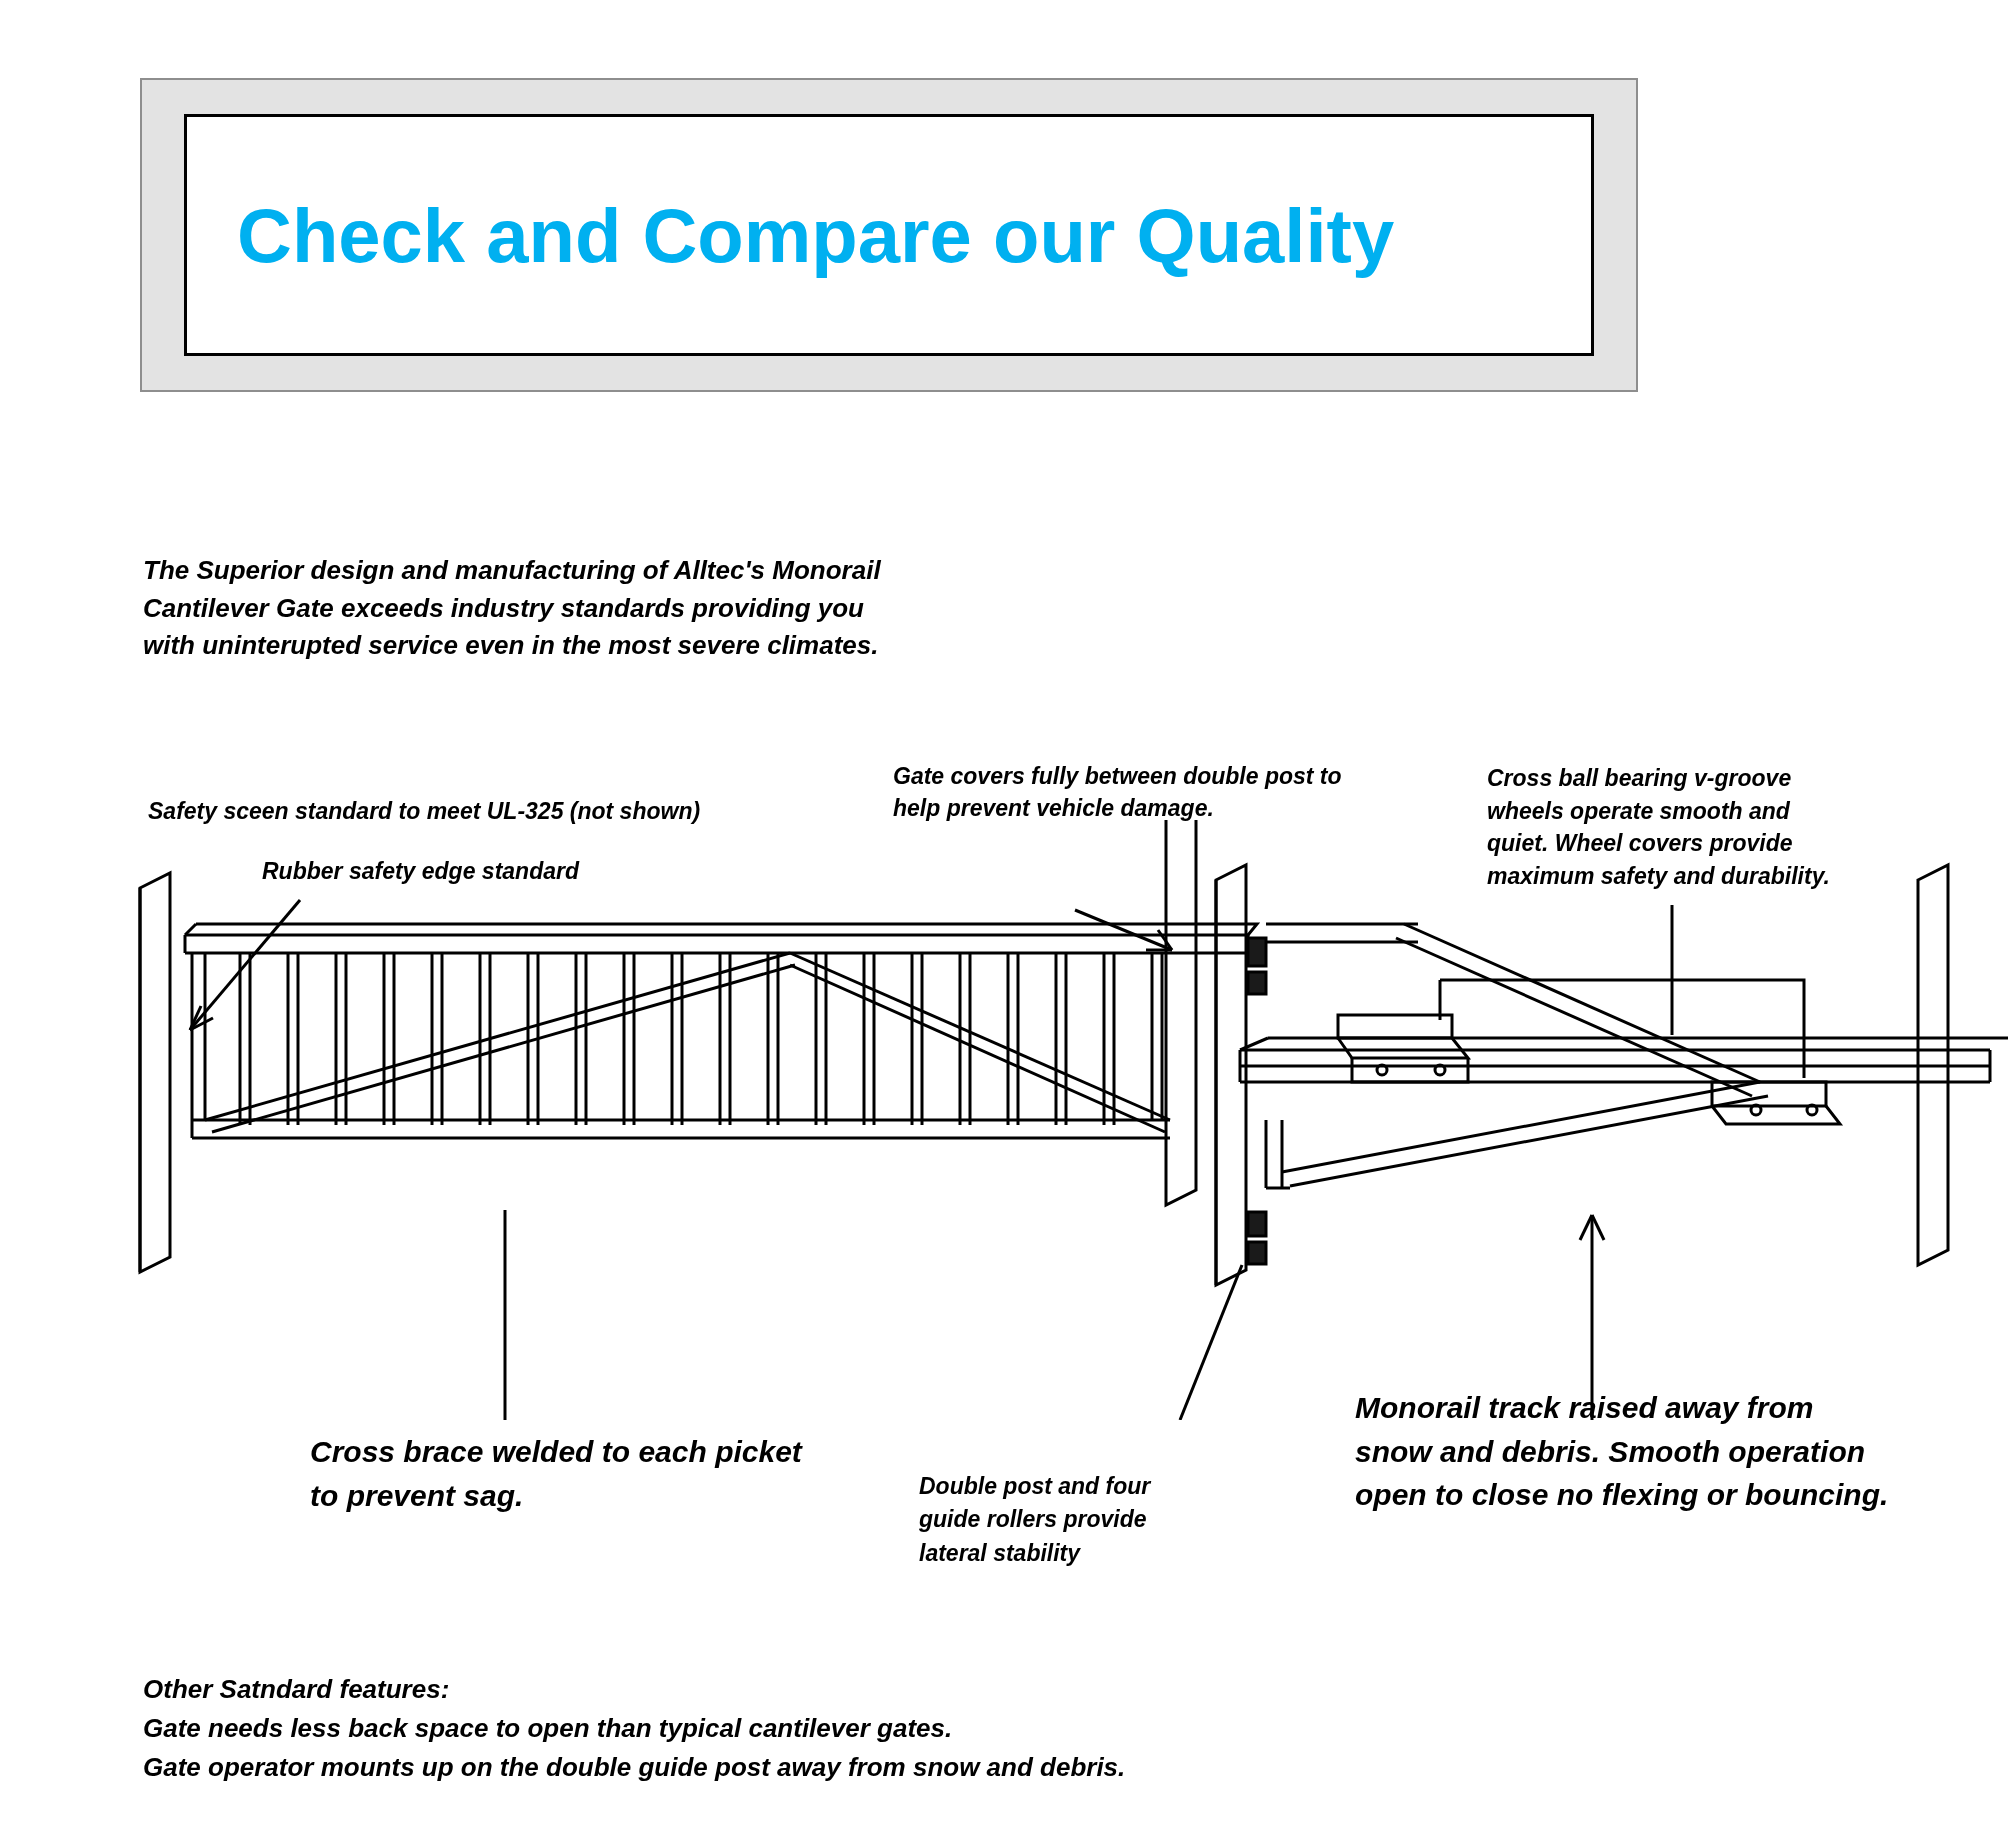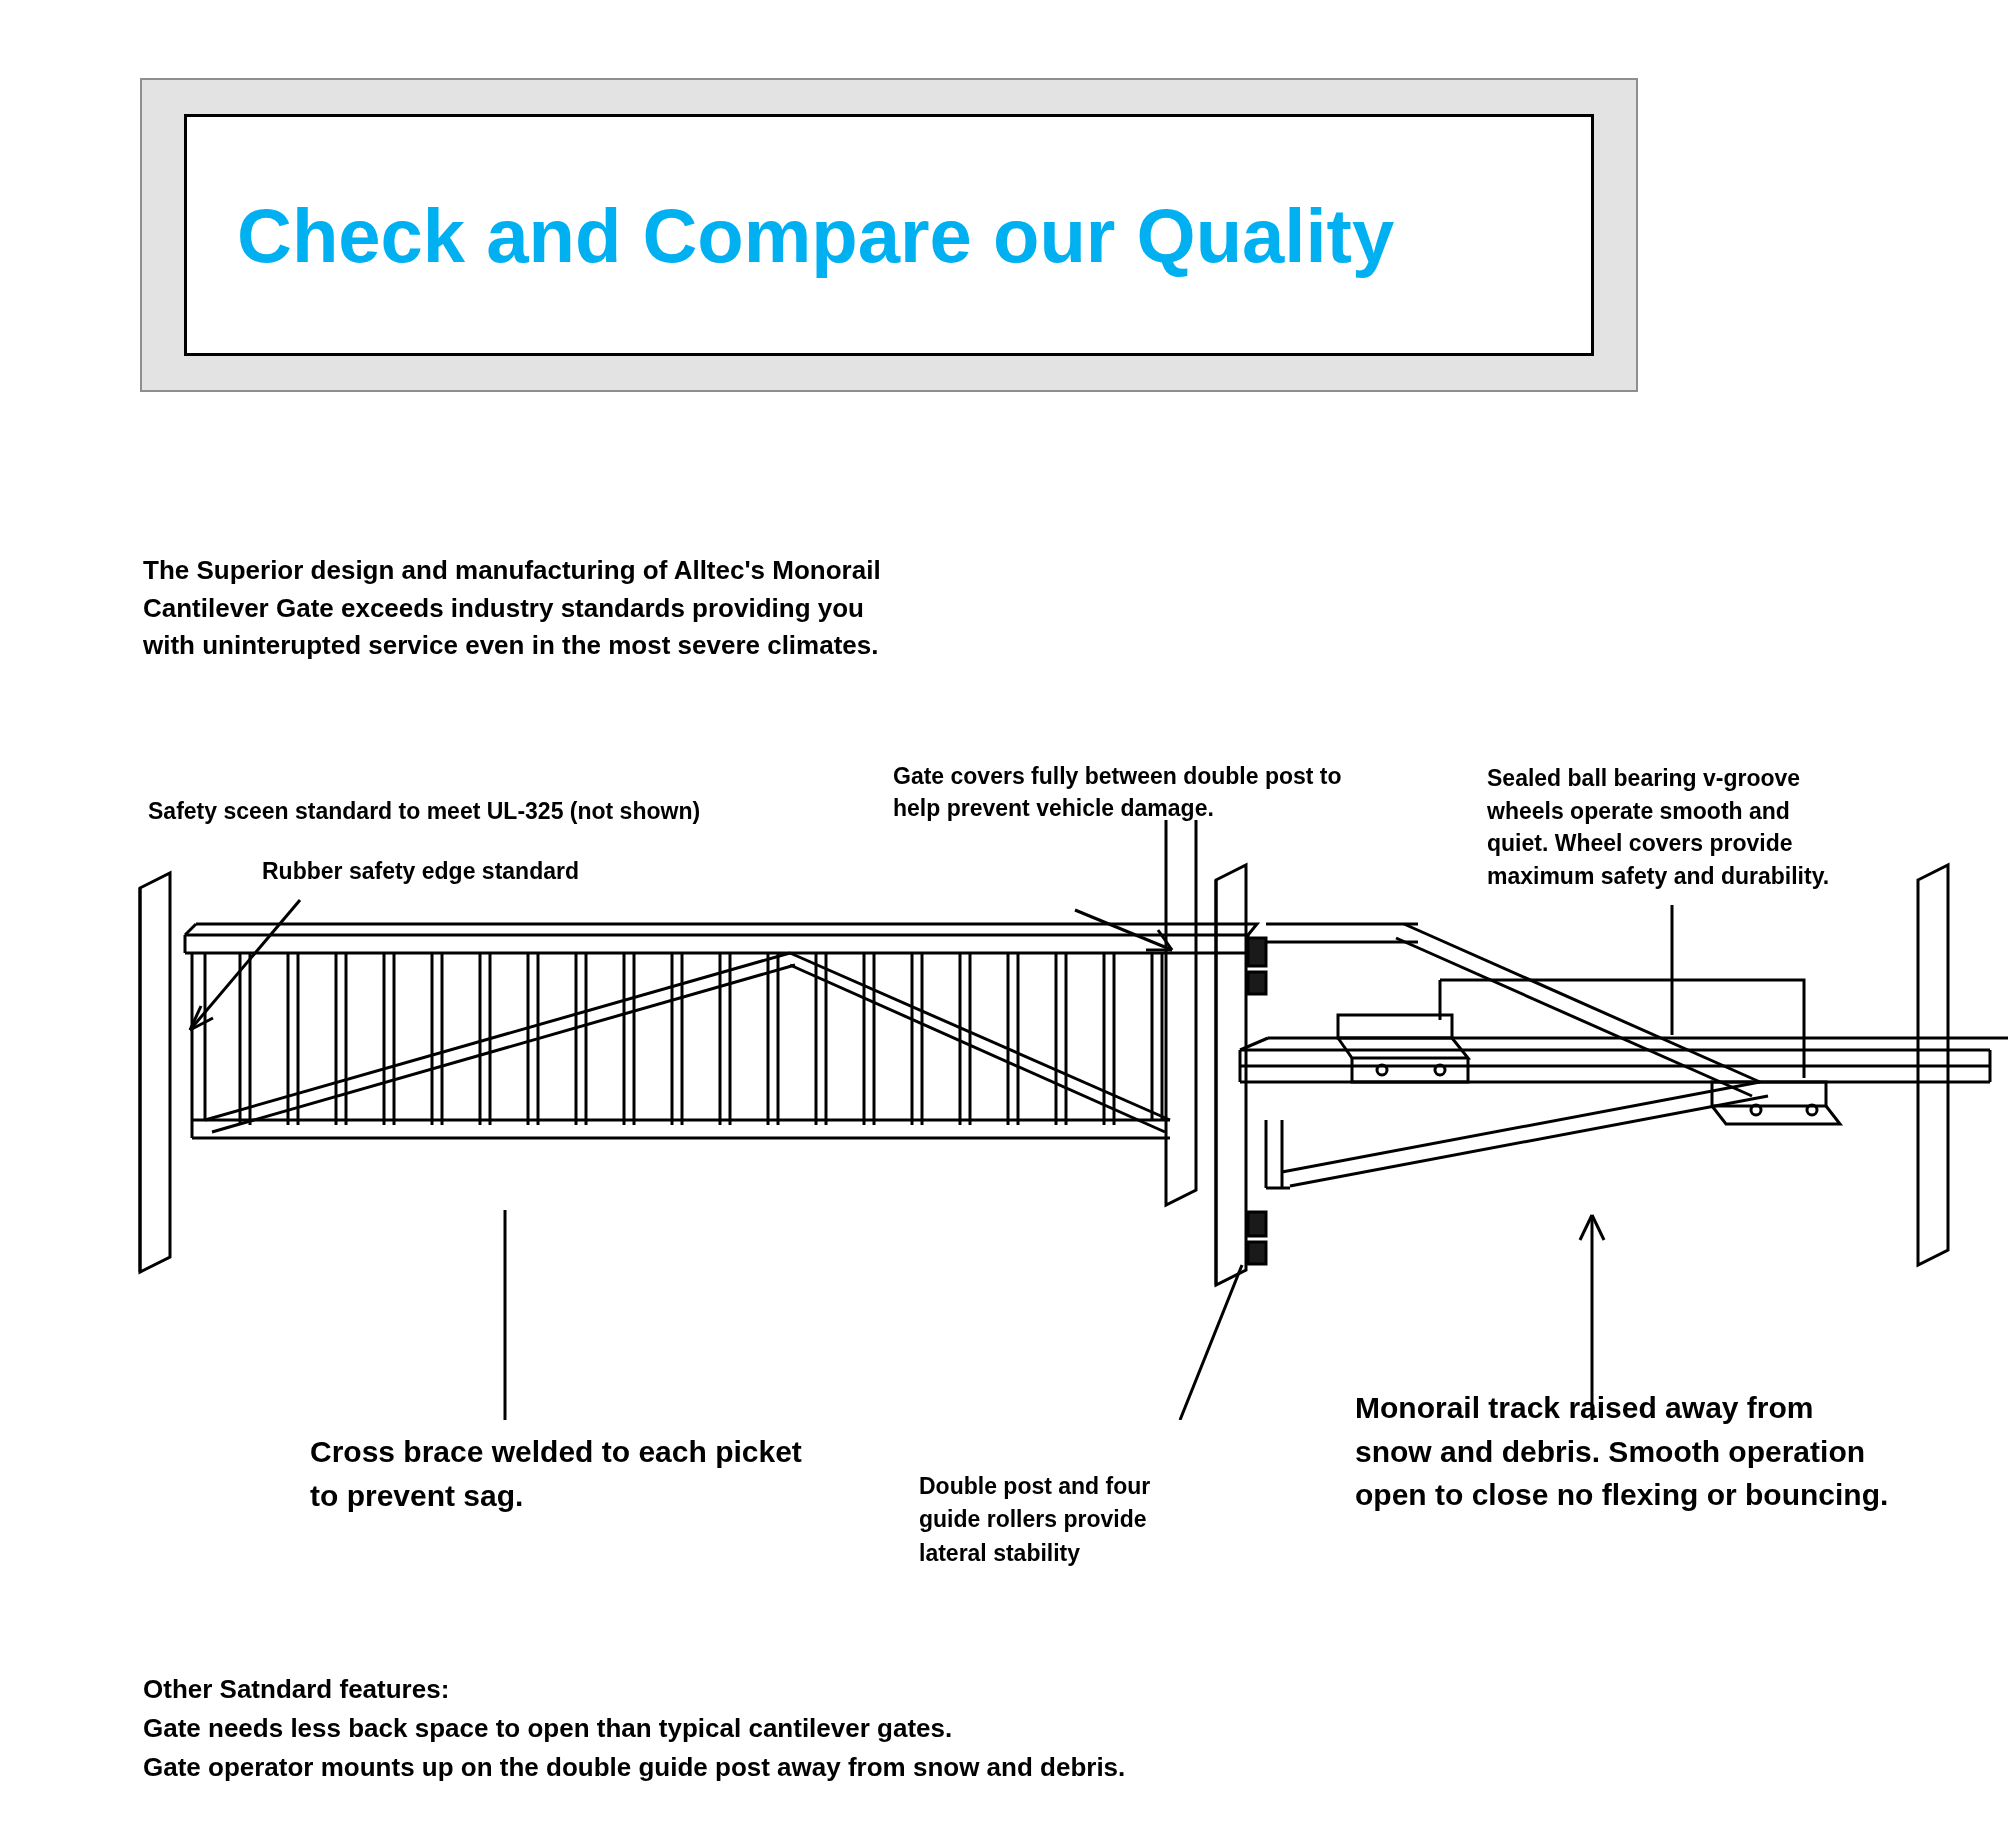--- a/index.html
+++ b/index.html
@@ -48,20 +48,21 @@
     padding-left: 50px;
     white-space: nowrap;
   }
 
   
   .txt {
     position: absolute;
     font-weight: bold;
     line-height: 1.36;
     white-space: pre-line;
+    font-style: italic;
   }
   #intro-paragraph {
     left: 143px;
     top: 552px;
     font-size: 26px;
     line-height: 1.45;
   }
   #note-safety-screen {
     left: 148px;
     top: 796px;
@@ -128,21 +129,21 @@
   </div>
 </div>
 
 <div class="txt" id="intro-paragraph">The Superior design and manufacturing of Alltec's Monorail
 Cantilever Gate exceeds industry standards providing you
 with uninterupted service even in the most severe climates.</div>
 
 <div class="txt" id="note-safety-screen">Safety sceen standard to meet UL-325 (not shown)</div>
 <div class="txt" id="note-gate-opens">Gate covers fully between double post to
 help prevent vehicle damage.</div>
-<div class="txt" id="note-sealed-bearing">Sealed ball bearing v-groove
+<div class="txt" id="note-sealed-bearing">Cross ball bearing v-groove
 wheels operate smooth and
 quiet. Wheel covers provide
 maximum safety and durability.</div>
 <div class="txt" id="note-rubber-edge">Rubber safety edge standard</div>
 <div class="txt" id="note-cross-brace">Cross brace welded to each picket
 to prevent sag.</div>
 <div class="txt" id="note-double-post">Double post and four
 guide rollers provide
 lateral stability</div>
 <div class="txt" id="note-monorail">Monorail track raised away from

